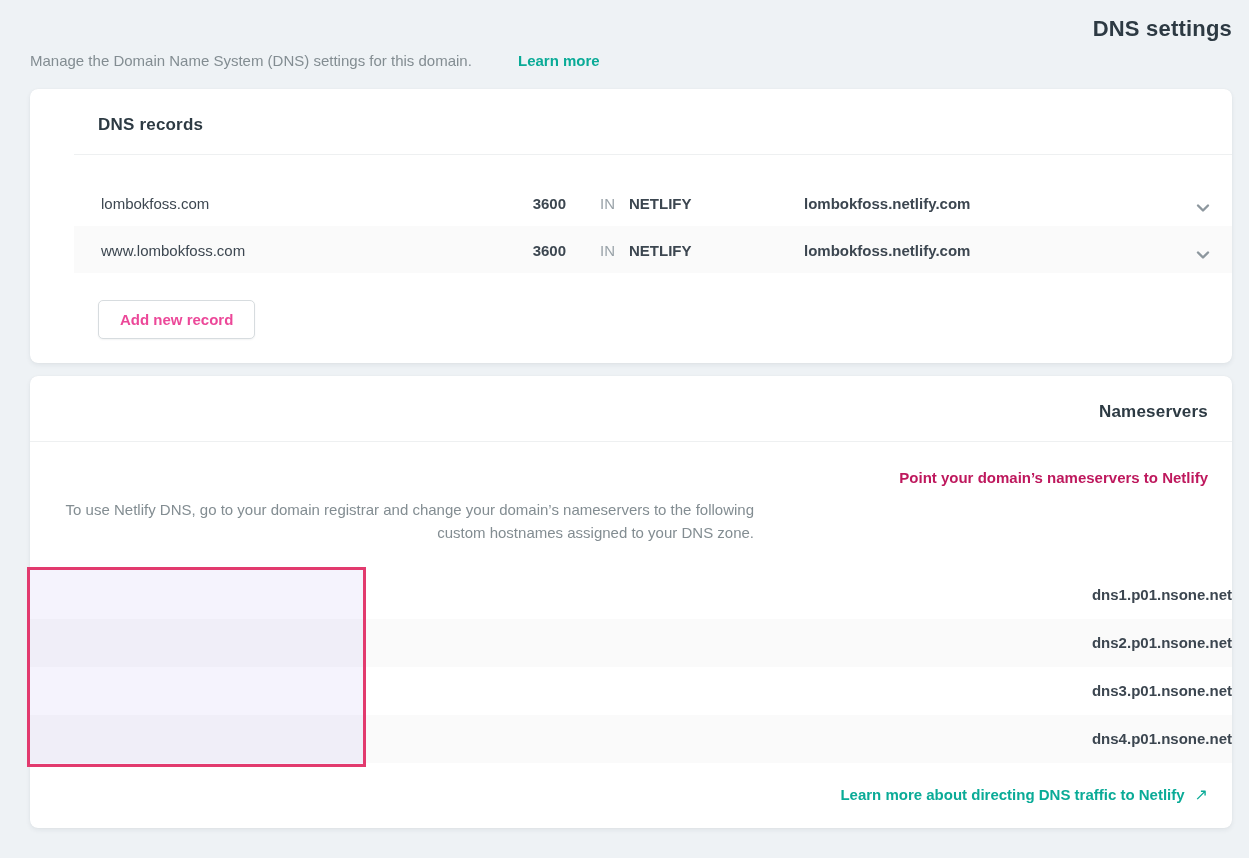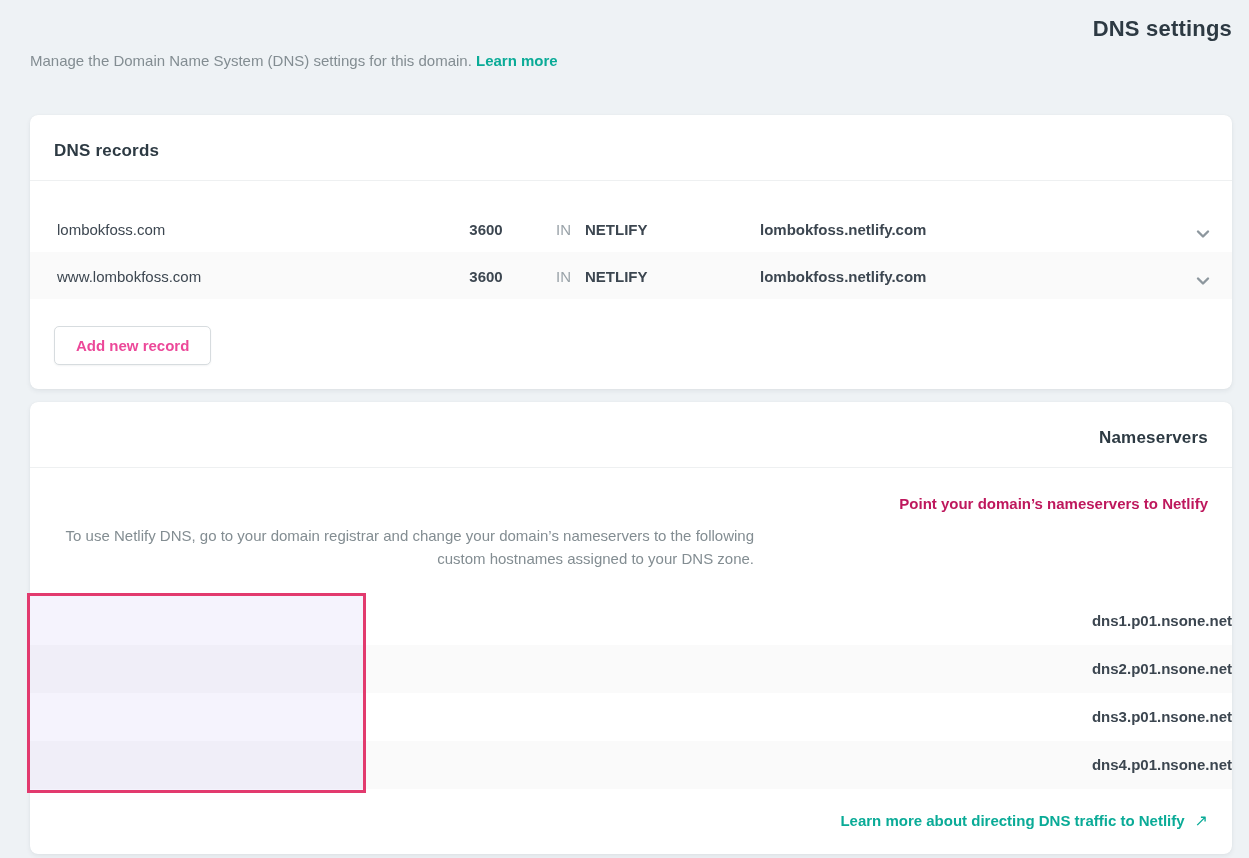--- a/index.html
+++ b/index.html
@@ -15,47 +15,47 @@
   
   h1.page-title {
     font-size: 22px; font-weight: 700; color: #2d3a43;
     letter-spacing: .2px;
     text-align: right;
   }
   .page-subtitle {
     margin-top: 9px; font-size: 15px; color: #838d92; line-height: 20px;
   }
   .page-subtitle a.teal-link {
-    color: var(--teal); font-weight: 700; text-decoration: none; cursor: pointer;
+    color: var(--teal); font-weight: 700; text-decoration: none; cursor: pointer; margin-left: 42px;
   }
 
   
   .card {
     background: #ffffff;
     border-radius: 8px;
     box-shadow: 0 2px 5px rgba(30,45,60,.07), 0 0 1px rgba(30,45,60,.08);
     width: 1202px;
   }
   .card-header { padding: 24px 24px 0; }
   .card-header h2 {
     font-size: 17px; font-weight: 700; color: #2d3a43; line-height: 24px;
     letter-spacing: .2px;
   }
   .divider { border-bottom: 1px solid #eef0f1; margin-top: 17px; }
 
   
-  .card.dns-records { margin-top: 44px; }
+  .card.dns-records { margin-top: 18px; padding-left: 44px; }
   .records { margin-top: 24px; }
   .record-row {
     position: relative; height: 47px; font-size: 15px; cursor: pointer;
   }
   .record-row.alt { background: #fafafa; }
   .record-row span { position: absolute; top: 50%; transform: translateY(-50%); white-space: nowrap; }
   .col-host  { left: 27px;  font-weight: 400; }
-  .col-ttl   { left: 420px; width: 72px; text-align: center; font-weight: 700; }
+  .col-ttl   { left: 420px; width: 72px; text-align: right; font-weight: 700; }
   .col-class { left: 526px; color: #9aa3a9; font-weight: 400; }
   .col-type  { left: 555px; font-weight: 700; }
   .col-value { left: 730px; font-weight: 700; }
   .chevron {
     position: absolute; right: 22px; top: 50%; transform: translateY(-50%);
     width: 14px; height: 9px; display: inline-block;
   }
   .btn-wrap { padding: 27px 24px 24px; }
   button.add-record {
     background: #fff;

